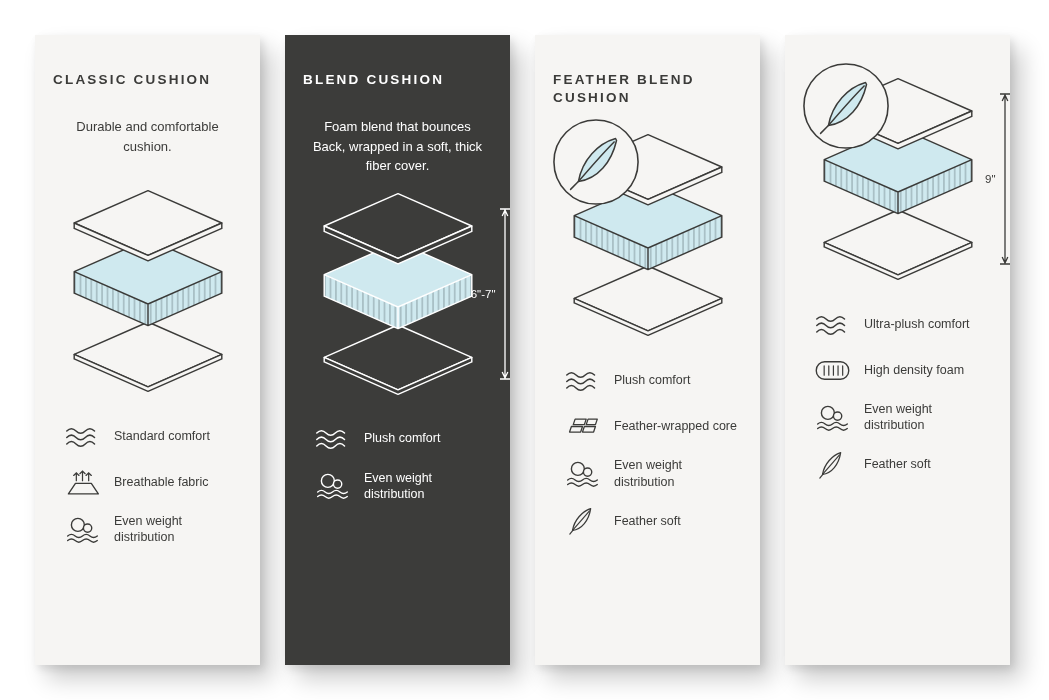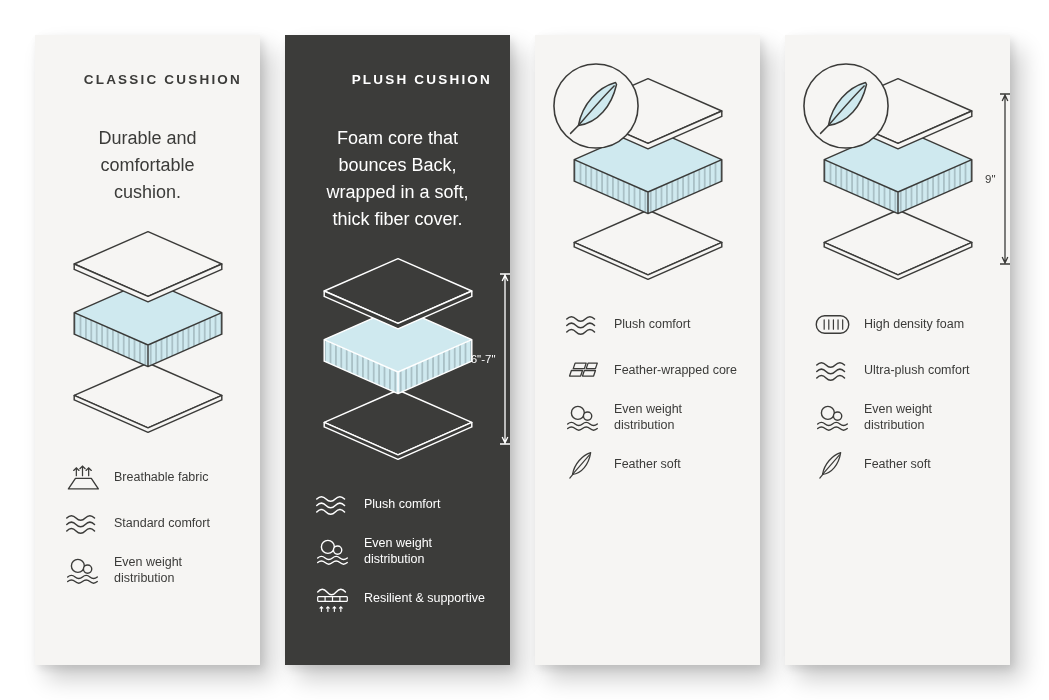--- a/index.html
+++ b/index.html
@@ -4,23 +4,23 @@
 <style>
   html,body{margin:0;padding:0;width:1049px;height:700px;background:#ffffff;overflow:hidden;
     font-family:"Liberation Sans", sans-serif;}
   .row{display:flex;gap:25px;padding:35px;}
   .card{width:225px;height:630px;box-sizing:border-box;padding:26px 18px;flex:none;
     background:var(--card-bg);color:var(--ink);
     box-shadow:12px 14px 22px rgba(0,0,0,.20), 3px 4px 8px rgba(0,0,0,.10);
     display:flex;flex-direction:column;}
   .card.light{--card-bg:#f6f5f3;--ink:#3b3b39;}
   .card.dark{--card-bg:#3c3c3a;--ink:#ffffff;}
-  .card h2{margin:10px 0 10px;font-size:13.5px;font-weight:bold;text-align:right;
+  .card h2{margin:10px 0 10px;font-size:13.5px;font-weight:bold;text-align:left;
     letter-spacing:2.2px;line-height:1.35;min-height:36px;}
-  .desc{margin:8px;padding:0 4px;font-size:18px;line-height:1.5;text-align:center;min-height:56px;}
+  .desc{margin:0;padding:0 4px;font-size:13px;line-height:1.5;text-align:center;min-height:56px;}
   .illus{position:relative;width:162px;margin:14px auto 24px;height:208px;}
   .cushion{display:block;width:162px;height:207px;color:var(--ink);}
   .badge{position:absolute;top:-14px;left:-16px;width:90px;height:90px;color:var(--ink);}
   .measure{position:absolute;right:-32px;top:18px;height:172px;display:flex;align-items:center;gap:3px;color:var(--ink);}
   .m-label{font-size:11.5px;white-space:nowrap;}
   .m-line{width:12px;height:172px;flex:none;}
   .features{list-style:none;margin:2px 0 0;padding:0 0 0 10px;display:flex;flex-direction:column;gap:16px;}
   .feature{display:flex;align-items:center;gap:13px;min-height:30px;}
   .icon{width:38px;flex:none;display:flex;justify-content:center;align-items:center;color:var(--ink);}
   .fi{width:37px;height:29px;display:block;}
@@ -134,47 +134,47 @@
     <p class="desc">Durable and comfortable cushion.</p>
     <div class="illus">
       <svg class="cushion">
           <use href="#i-cushion"></use>
         </svg>
     </div>
     <ul class="features">
       <li class="feature">
         <span class="icon">
             <svg class="fi">
+              <use href="#i-waves"></use>
+            </svg>
+          </span>
+        <span class="flabel">Standard comfort</span>
+      </li>
+      <li class="feature">
+        <span class="icon">
+            <svg class="fi">
               <use href="#i-breathe"></use>
             </svg>
           </span>
         <span class="flabel">Breathable fabric</span>
-      </li>
-      <li class="feature">
-        <span class="icon">
-            <svg class="fi">
-              <use href="#i-waves"></use>
-            </svg>
-          </span>
-        <span class="flabel">Standard comfort</span>
       </li>
       <li class="feature">
         <span class="icon">
             <svg class="fi">
               <use href="#i-even"></use>
             </svg>
           </span>
         <span class="flabel">Even weight distribution</span>
       </li>
     </ul>
   </section>
 
   <section class="card dark">
-    <h2>PLUSH CUSHION</h2>
-    <p class="desc">Foam core that bounces Back, wrapped in a soft, thick fiber cover.</p>
+    <h2>BLEND CUSHION</h2>
+    <p class="desc">Foam blend that bounces Back, wrapped in a soft, thick fiber cover.</p>
     <div class="illus">
       <svg class="cushion">
           <use href="#i-cushion"></use>
         </svg>
       <div class="measure">
         <span class="m-label">6"-7"</span>
         <svg class="m-line" viewBox="0 0 12 172">
           <path d="M1 1 H11 M6 1 V171 M1 171 H11 M3.2 8 L6 2 L8.8 8 M3.2 164 L6 170 L8.8 164" stroke="currentColor" stroke-width="1.3" fill="none"></path>
         </svg>
       </div>
@@ -189,107 +189,100 @@
         <span class="flabel">Plush comfort</span>
       </li>
       <li class="feature">
         <span class="icon">
             <svg class="fi">
               <use href="#i-even"></use>
             </svg>
           </span>
         <span class="flabel">Even weight distribution</span>
       </li>
-      <li class="feature">
-        <span class="icon">
-            <svg class="fi">
-              <use href="#i-resil"></use>
-            </svg>
-          </span>
-        <span class="flabel">Resilient &amp; supportive</span>
+    </ul>
+  </section>
+
+  <section class="card light">
+    <h2>FEATHER BLEND CUSHION</h2>
+    <div class="illus">
+      <svg class="cushion">
+          <use href="#i-cushion"></use>
+        </svg>
+      <svg class="badge">
+          <use href="#i-badge"></use>
+        </svg>
+    </div>
+    <ul class="features">
+      <li class="feature">
+        <span class="icon">
+            <svg class="fi">
+              <use href="#i-waves"></use>
+            </svg>
+          </span>
+        <span class="flabel">Plush comfort</span>
+      </li>
+      <li class="feature">
+        <span class="icon">
+            <svg class="fi">
+              <use href="#i-bricks"></use>
+            </svg>
+          </span>
+        <span class="flabel">Feather-wrapped core</span>
+      </li>
+      <li class="feature">
+        <span class="icon">
+            <svg class="fi">
+              <use href="#i-even"></use>
+            </svg>
+          </span>
+        <span class="flabel">Even weight distribution</span>
+      </li>
+      <li class="feature">
+        <span class="icon">
+            <svg class="fi">
+              <use href="#i-feather"></use>
+            </svg>
+          </span>
+        <span class="flabel">Feather soft</span>
       </li>
     </ul>
   </section>
 
   <section class="card light">
     <div class="illus">
       <svg class="cushion">
           <use href="#i-cushion"></use>
         </svg>
       <svg class="badge">
           <use href="#i-badge"></use>
         </svg>
-    </div>
-    <ul class="features">
-      <li class="feature">
-        <span class="icon">
-            <svg class="fi">
-              <use href="#i-waves"></use>
-            </svg>
-          </span>
-        <span class="flabel">Plush comfort</span>
-      </li>
-      <li class="feature">
-        <span class="icon">
-            <svg class="fi">
-              <use href="#i-bricks"></use>
-            </svg>
-          </span>
-        <span class="flabel">Feather-wrapped core</span>
-      </li>
-      <li class="feature">
-        <span class="icon">
-            <svg class="fi">
-              <use href="#i-even"></use>
-            </svg>
-          </span>
-        <span class="flabel">Even weight distribution</span>
-      </li>
-      <li class="feature">
-        <span class="icon">
-            <svg class="fi">
-              <use href="#i-feather"></use>
-            </svg>
-          </span>
-        <span class="flabel">Feather soft</span>
-      </li>
-    </ul>
-  </section>
-
-  <section class="card light">
-    <div class="illus">
-      <svg class="cushion">
-          <use href="#i-cushion"></use>
-        </svg>
-      <svg class="badge">
-          <use href="#i-badge"></use>
-        </svg>
       <div class="measure">
         <span class="m-label">9"</span>
         <svg class="m-line" viewBox="0 0 12 172">
           <path d="M1 1 H11 M6 1 V171 M1 171 H11 M3.2 8 L6 2 L8.8 8 M3.2 164 L6 170 L8.8 164" stroke="currentColor" stroke-width="1.3" fill="none"></path>
         </svg>
       </div>
     </div>
     <ul class="features">
       <li class="feature">
         <span class="icon">
             <svg class="fi">
+              <use href="#i-waves"></use>
+            </svg>
+          </span>
+        <span class="flabel">Ultra-plush comfort</span>
+      </li>
+      <li class="feature">
+        <span class="icon">
+            <svg class="fi">
               <use href="#i-dense"></use>
             </svg>
           </span>
         <span class="flabel">High density foam</span>
-      </li>
-      <li class="feature">
-        <span class="icon">
-            <svg class="fi">
-              <use href="#i-waves"></use>
-            </svg>
-          </span>
-        <span class="flabel">Ultra-plush comfort</span>
       </li>
       <li class="feature">
         <span class="icon">
             <svg class="fi">
               <use href="#i-even"></use>
             </svg>
           </span>
         <span class="flabel">Even weight distribution</span>
       </li>
       <li class="feature">

